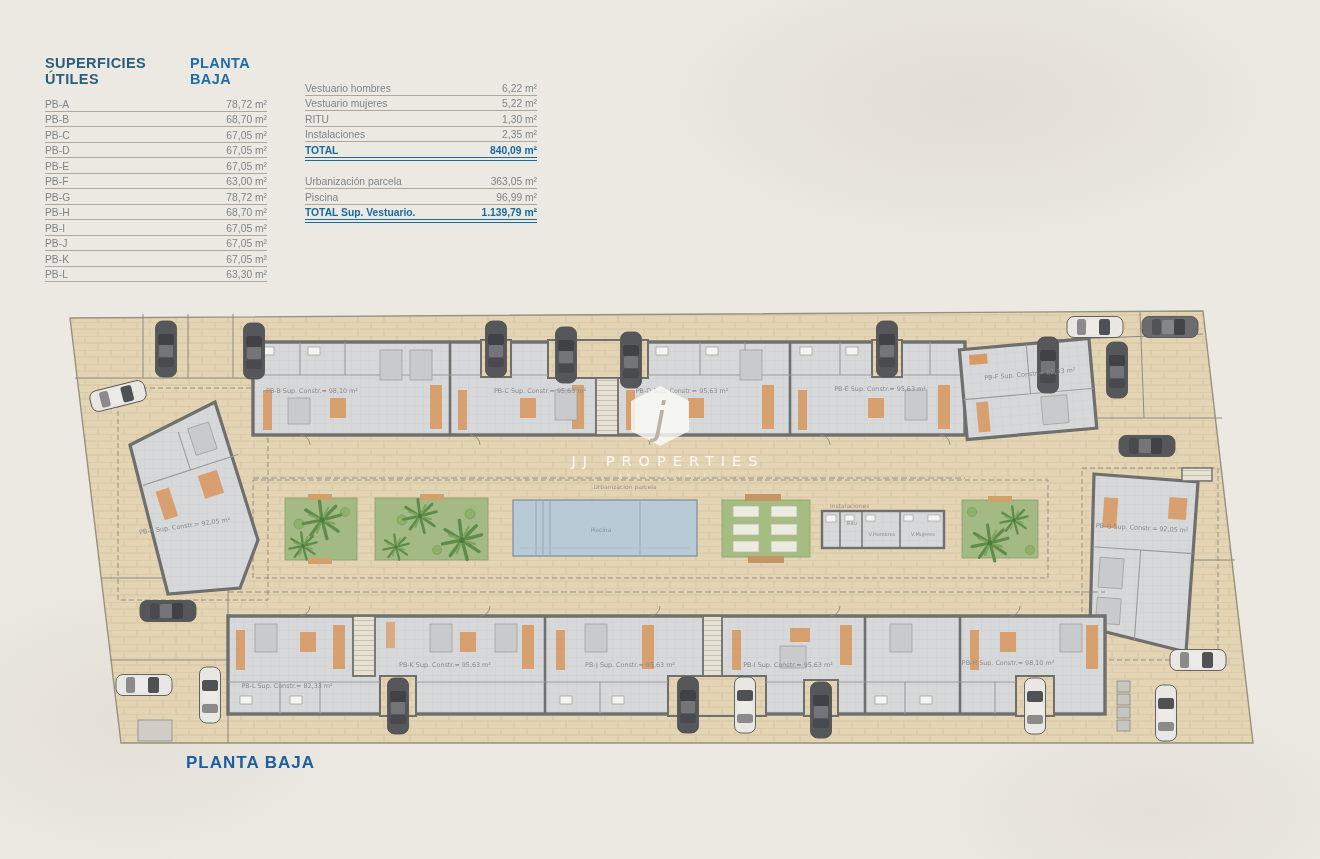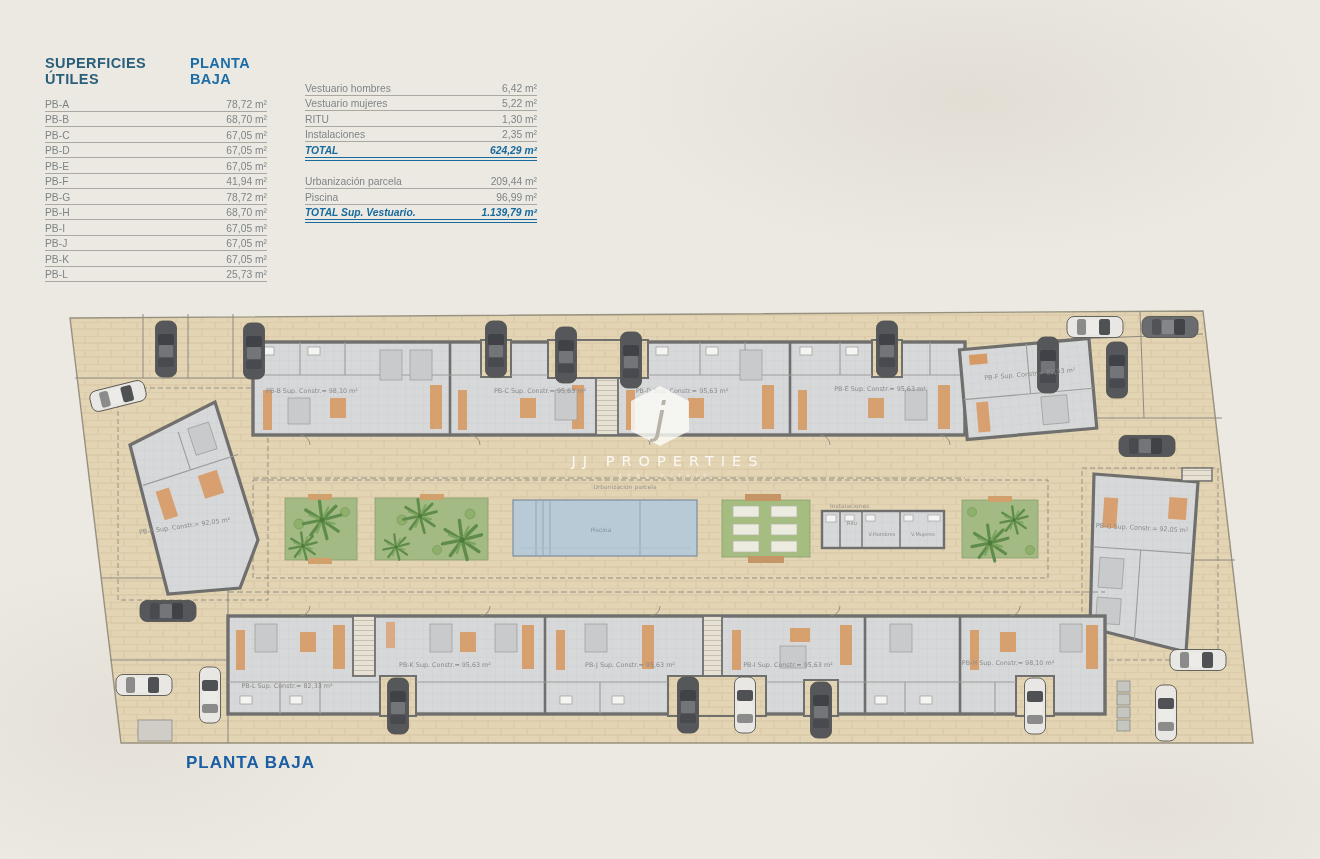--- a/index.html
+++ b/index.html
@@ -19,21 +19,21 @@
   
   .panel{position:absolute;z-index:3;}
   #left-table{left:45px;top:55px;width:222px;}
   #right-table{left:305px;top:80px;width:232px;}
   .ttitle{display:flex;font-size:14.5px;font-weight:bold;letter-spacing:.4px;margin-bottom:9px;}
   .ttitle .t1{color:#2a5f7b;}
   .ttitle .t2{color:#1d6ea6;margin-left:28px;}
   .trow{display:flex;justify-content:space-between;align-items:flex-end;
     border-bottom:1px solid #a9a8a3;padding:3px 0 1px;font-size:10.3px;color:#7e8588;height:10.5px;}
   .trow .tvalue{color:#7e8588;}
-  .trow.total{color:#176a9e;font-weight:bold;border-bottom:4px double #176a9e;font-style:italic;}
+  .trow.total{color:#176a9e;font-weight:bold;border-bottom:4px double #176a9e;}
   .trow.total .tvalue{color:#176a9e;}
   .tspacer{height:13px;}
 
   #plan-caption{position:absolute;left:186px;top:753px;z-index:3;
     font-size:17px;font-weight:bold;letter-spacing:1px;color:#1b5ea4;}
 
   #plan-svg{position:absolute;left:0;top:0;z-index:1;}
   text{font-family:"DejaVu Sans","Liberation Sans",sans-serif;}
 </style>
 </head>
@@ -409,21 +409,21 @@
   <div class="trow">
       <span class="tlabel">PB-D</span>
       <span class="tvalue">67,05 m²</span>
     </div>
   <div class="trow">
       <span class="tlabel">PB-E</span>
       <span class="tvalue">67,05 m²</span>
     </div>
   <div class="trow">
       <span class="tlabel">PB-F</span>
-      <span class="tvalue">41,94 m²</span>
+      <span class="tvalue">63,00 m²</span>
     </div>
   <div class="trow">
       <span class="tlabel">PB-G</span>
       <span class="tvalue">78,72 m²</span>
     </div>
   <div class="trow">
       <span class="tlabel">PB-H</span>
       <span class="tvalue">68,70 m²</span>
     </div>
   <div class="trow">
@@ -433,49 +433,49 @@
   <div class="trow">
       <span class="tlabel">PB-J</span>
       <span class="tvalue">67,05 m²</span>
     </div>
   <div class="trow">
       <span class="tlabel">PB-K</span>
       <span class="tvalue">67,05 m²</span>
     </div>
   <div class="trow">
       <span class="tlabel">PB-L</span>
-      <span class="tvalue">25,73 m²</span>
+      <span class="tvalue">63,30 m²</span>
     </div>
 </div>
 
 <div class="panel" id="right-table">
   <div class="trow">
       <span class="tlabel">Vestuario hombres</span>
-      <span class="tvalue">6,42 m²</span>
+      <span class="tvalue">6,22 m²</span>
     </div>
   <div class="trow">
       <span class="tlabel">Vestuario mujeres</span>
       <span class="tvalue">5,22 m²</span>
     </div>
   <div class="trow">
       <span class="tlabel">RITU</span>
       <span class="tvalue">1,30 m²</span>
     </div>
   <div class="trow">
       <span class="tlabel">Instalaciones</span>
       <span class="tvalue">2,35 m²</span>
     </div>
   <div class="trow total">
       <span class="tlabel">TOTAL</span>
-      <span class="tvalue">624,29 m²</span>
+      <span class="tvalue">840,09 m²</span>
     </div>
   <div class="tspacer"></div>
   <div class="trow">
       <span class="tlabel">Urbanización parcela</span>
-      <span class="tvalue">209,44 m²</span>
+      <span class="tvalue">363,05 m²</span>
     </div>
   <div class="trow">
       <span class="tlabel">Piscina</span>
       <span class="tvalue">96,99 m²</span>
     </div>
   <div class="trow total">
       <span class="tlabel">TOTAL Sup. Vestuario.</span>
       <span class="tvalue">1.139,79 m²</span>
     </div>
 </div>

